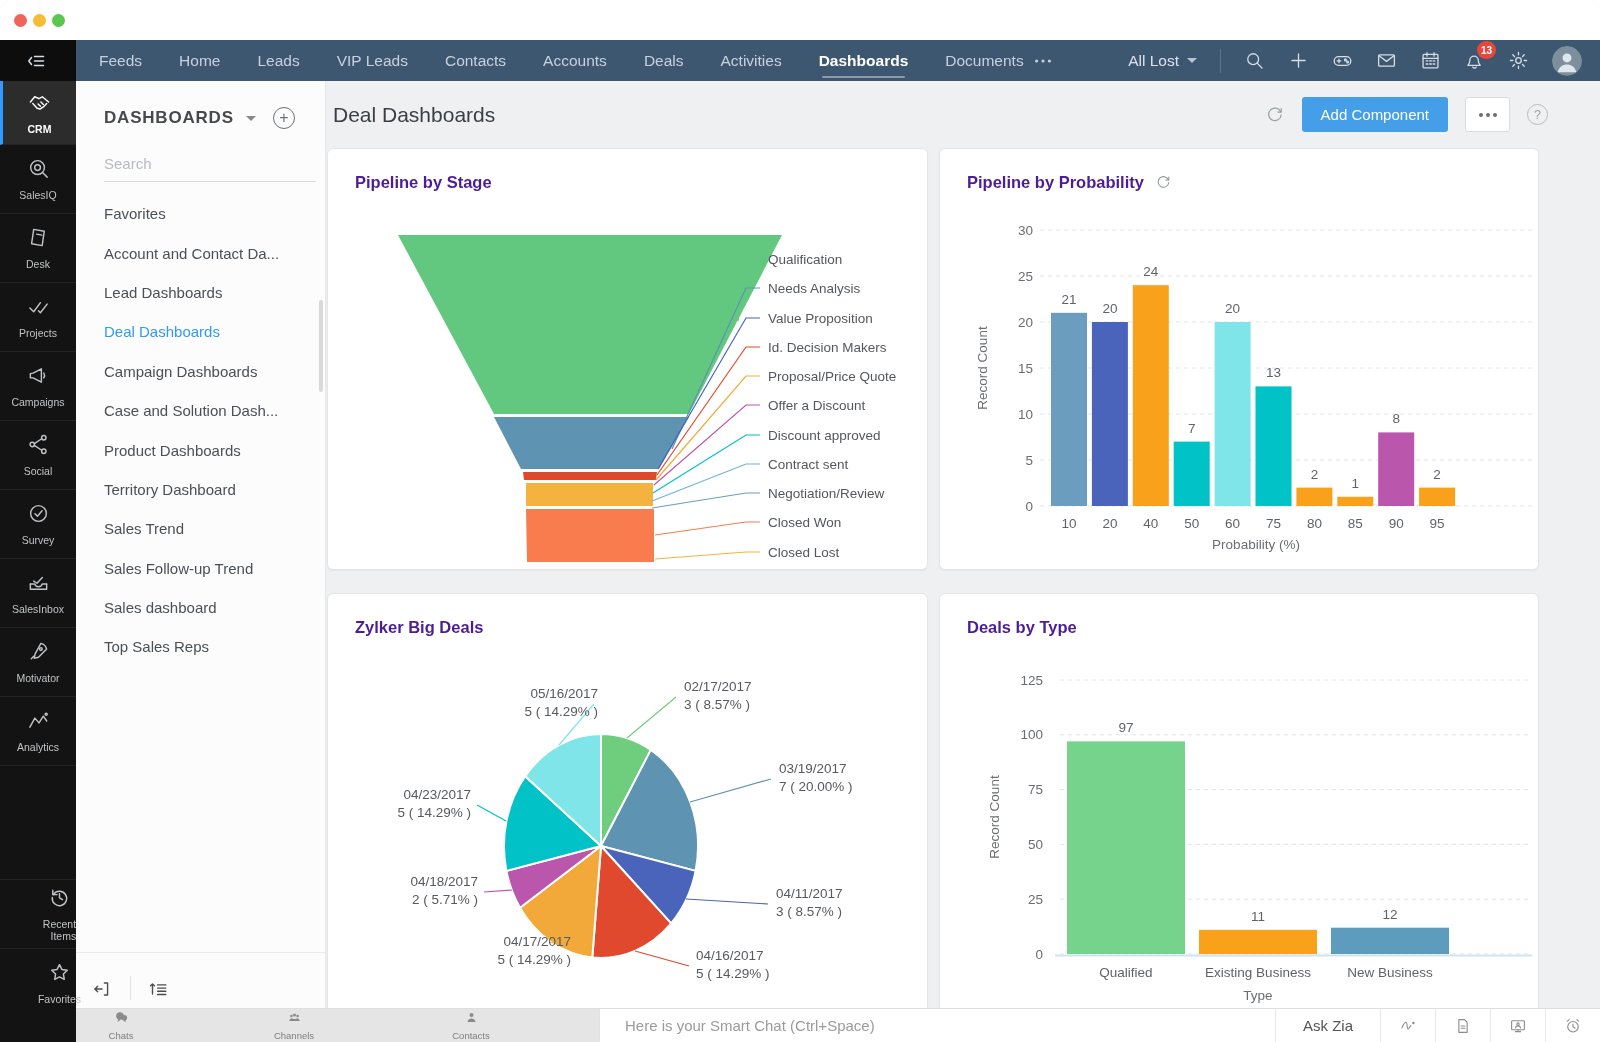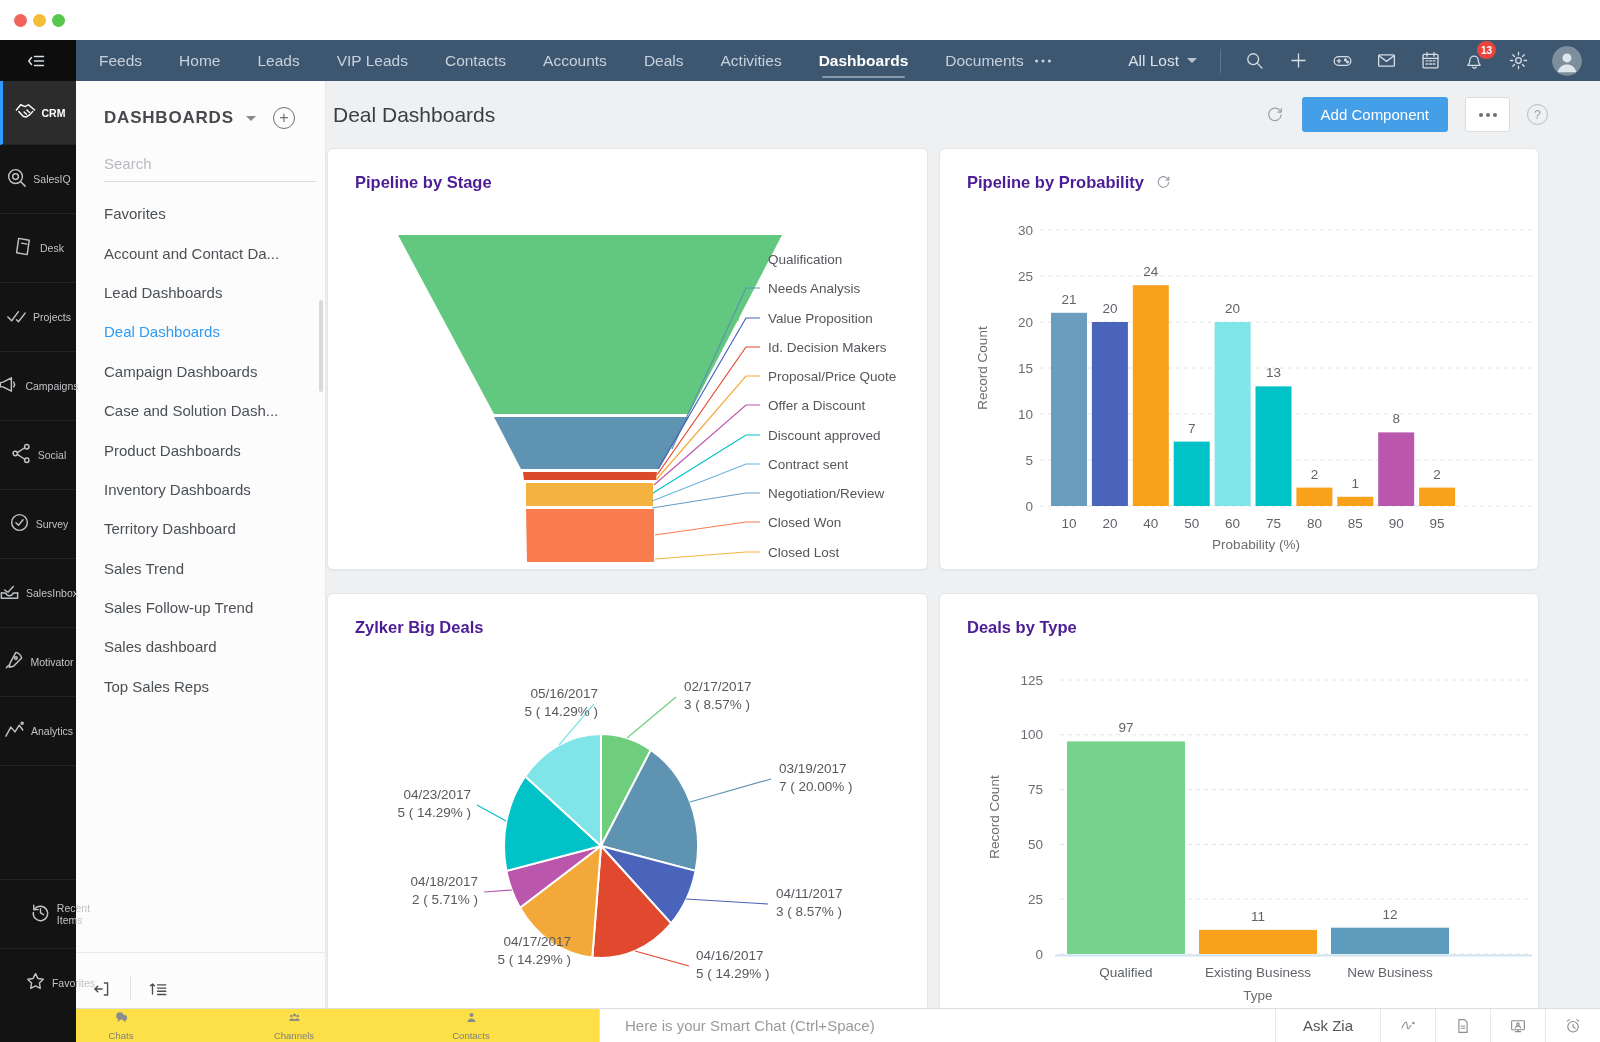--- a/index.html
+++ b/index.html
@@ -26,21 +26,21 @@
   .nav-divider { width:1px; height:24px; background:#5a7590; }
   .nav-ic { width:21px; height:21px; color:#d5dde5; cursor:pointer; position:relative; }
   .nav-ic svg { width:100%; height:100%; }
   .bell-wrap { position:relative; }
   .badge { position:absolute; top:-9px; right:-11px; min-width:18px; height:18px; border-radius:9px; background:#e8453c; color:#fff; font-size:10px; font-weight:bold; display:flex; align-items:center; justify-content:center; padding:0 4px; }
   .avatar { width:30px; height:30px; border-radius:50%; overflow:hidden; flex:none; cursor:pointer; }
   .avatar svg { width:100%; height:100%; display:block; }
 
   
   .rail { position:absolute; top:81px; left:0; width:76px; bottom:0; background:#131313; display:flex; flex-direction:column; z-index:6; }
-  .rail-item { height:69px; flex:none; display:flex; flex-direction:row; align-items:center; justify-content:center; gap:5px; border-bottom:1px solid #232323; color:#c0c3c6; cursor:pointer; }
+  .rail-item { height:69px; flex:none; display:flex; flex-direction:column; align-items:center; justify-content:center; gap:5px; border-bottom:1px solid #232323; color:#c0c3c6; cursor:pointer;text-align:right; }
   .rail-item .rail-label { font-size:10.5px; }
   .rail-item svg { width:23px; height:23px; }
   .rail-item.active { background:#2c2c2c; border-left:3px solid #2f9bff; color:#ffffff; height:64px; }
   .rail-item.active .rail-label { font-weight:bold; }
   .rail-spacer { flex:1; }
   .rail-footer .rail-item { border-top:1px solid #232323; border-bottom:none;padding-left:43px; }
   .rail-pad { height:25px; flex:none; }
 
   
   .panel { position:absolute; top:81px; left:76px; width:250px; bottom:34px; background:#fcfcfd; border-right:1px solid #e6e7e9; z-index:5; }
@@ -77,21 +77,21 @@
   .card-2 { left:613px; top:67px; width:600px; height:422px; }
   .card-3 { left:1px;  top:512px; width:601px; height:446px; }
   .card-4 { left:613px; top:512px; width:600px; height:446px; }
   .card-title { position:absolute; top:24px; left:27px; font-size:16.5px; font-weight:bold; color:#4c1d95; display:flex; align-items:center; gap:11px; z-index:2; }
   .ct-refresh { width:17px; height:17px; color:#8b939b; cursor:pointer; }
   .ct-refresh svg { width:100%; height:100%; display:block; }
   .chart-svg { position:absolute; left:0; top:0; }
 
   
   .chatbar { position:absolute; left:76px; right:0; bottom:0; height:34px; background:#fff; border-top:1px solid #dedede; display:flex; align-items:stretch; z-index:10; }
-  .chat-tabs { width:524px; flex:none; background:#fde047; border-right:1px solid #e2e2e2; position:relative; }
+  .chat-tabs { width:524px; flex:none; background:#e5e5e5; border-right:1px solid #e2e2e2; position:relative; }
   .chat-tab { position:absolute; top:0; bottom:0; display:flex; flex-direction:column; align-items:center; justify-content:center; gap:1px; color:#7f7f7f; cursor:pointer; }
   .chat-tab svg { width:15px; height:15px; fill:#8b8b8b; }
   .chat-tab .ct-label { font-size:9.5px; }
   .chat-input { flex:1; display:flex; align-items:center; padding-left:25px; }
   .chat-input input { width:95%; border:none; outline:none; font-size:15px; font-family:inherit; color:#3b82f6; background:transparent; }
   .chat-input input::placeholder { color:#9b9b9b; }
   .chat-actions { margin-left:auto; display:flex; align-items:stretch; }
   .ask-zia { display:flex; align-items:center; padding:0 27px; border-left:1px solid #e8e8e8; font-size:15px; color:#555; cursor:pointer; white-space:nowrap; }
   .chat-action { width:55px; border-left:1px solid #e8e8e8; display:flex; align-items:center; justify-content:center; color:#8d8d8d; cursor:pointer; }
   .chat-action svg { width:18px; height:18px; }
@@ -288,21 +288,20 @@
       <input type="text" placeholder="Search" style="">
     </div>
     <div class="panel-list" id="panel-list">
         <div class="panel-item">Favorites</div>
         <div class="panel-item">Account and Contact Da...</div>
         <div class="panel-item">Lead Dashboards</div>
         <div class="panel-item active">Deal Dashboards</div>
         <div class="panel-item">Campaign Dashboards</div>
         <div class="panel-item">Case and Solution Dash...</div>
         <div class="panel-item">Product Dashboards</div>
-        <div class="panel-item">Inventory Dashboards</div>
         <div class="panel-item">Territory Dashboard</div>
         <div class="panel-item">Sales Trend</div>
         <div class="panel-item">Sales Follow-up Trend</div>
         <div class="panel-item">Sales dashboard</div>
         <div class="panel-item">Top Sales Reps</div>
       </div>
     <div class="panel-scrollthumb"></div>
     <div class="panel-footer">
       <span class="pf-ic"><svg viewBox="0 0 24 24" fill="none" stroke="currentColor" stroke-width="1.5" stroke-linecap="round" stroke-linejoin="round">
             <path d="M11 12H3M6.2 9l-3 3 3 3"></path>

